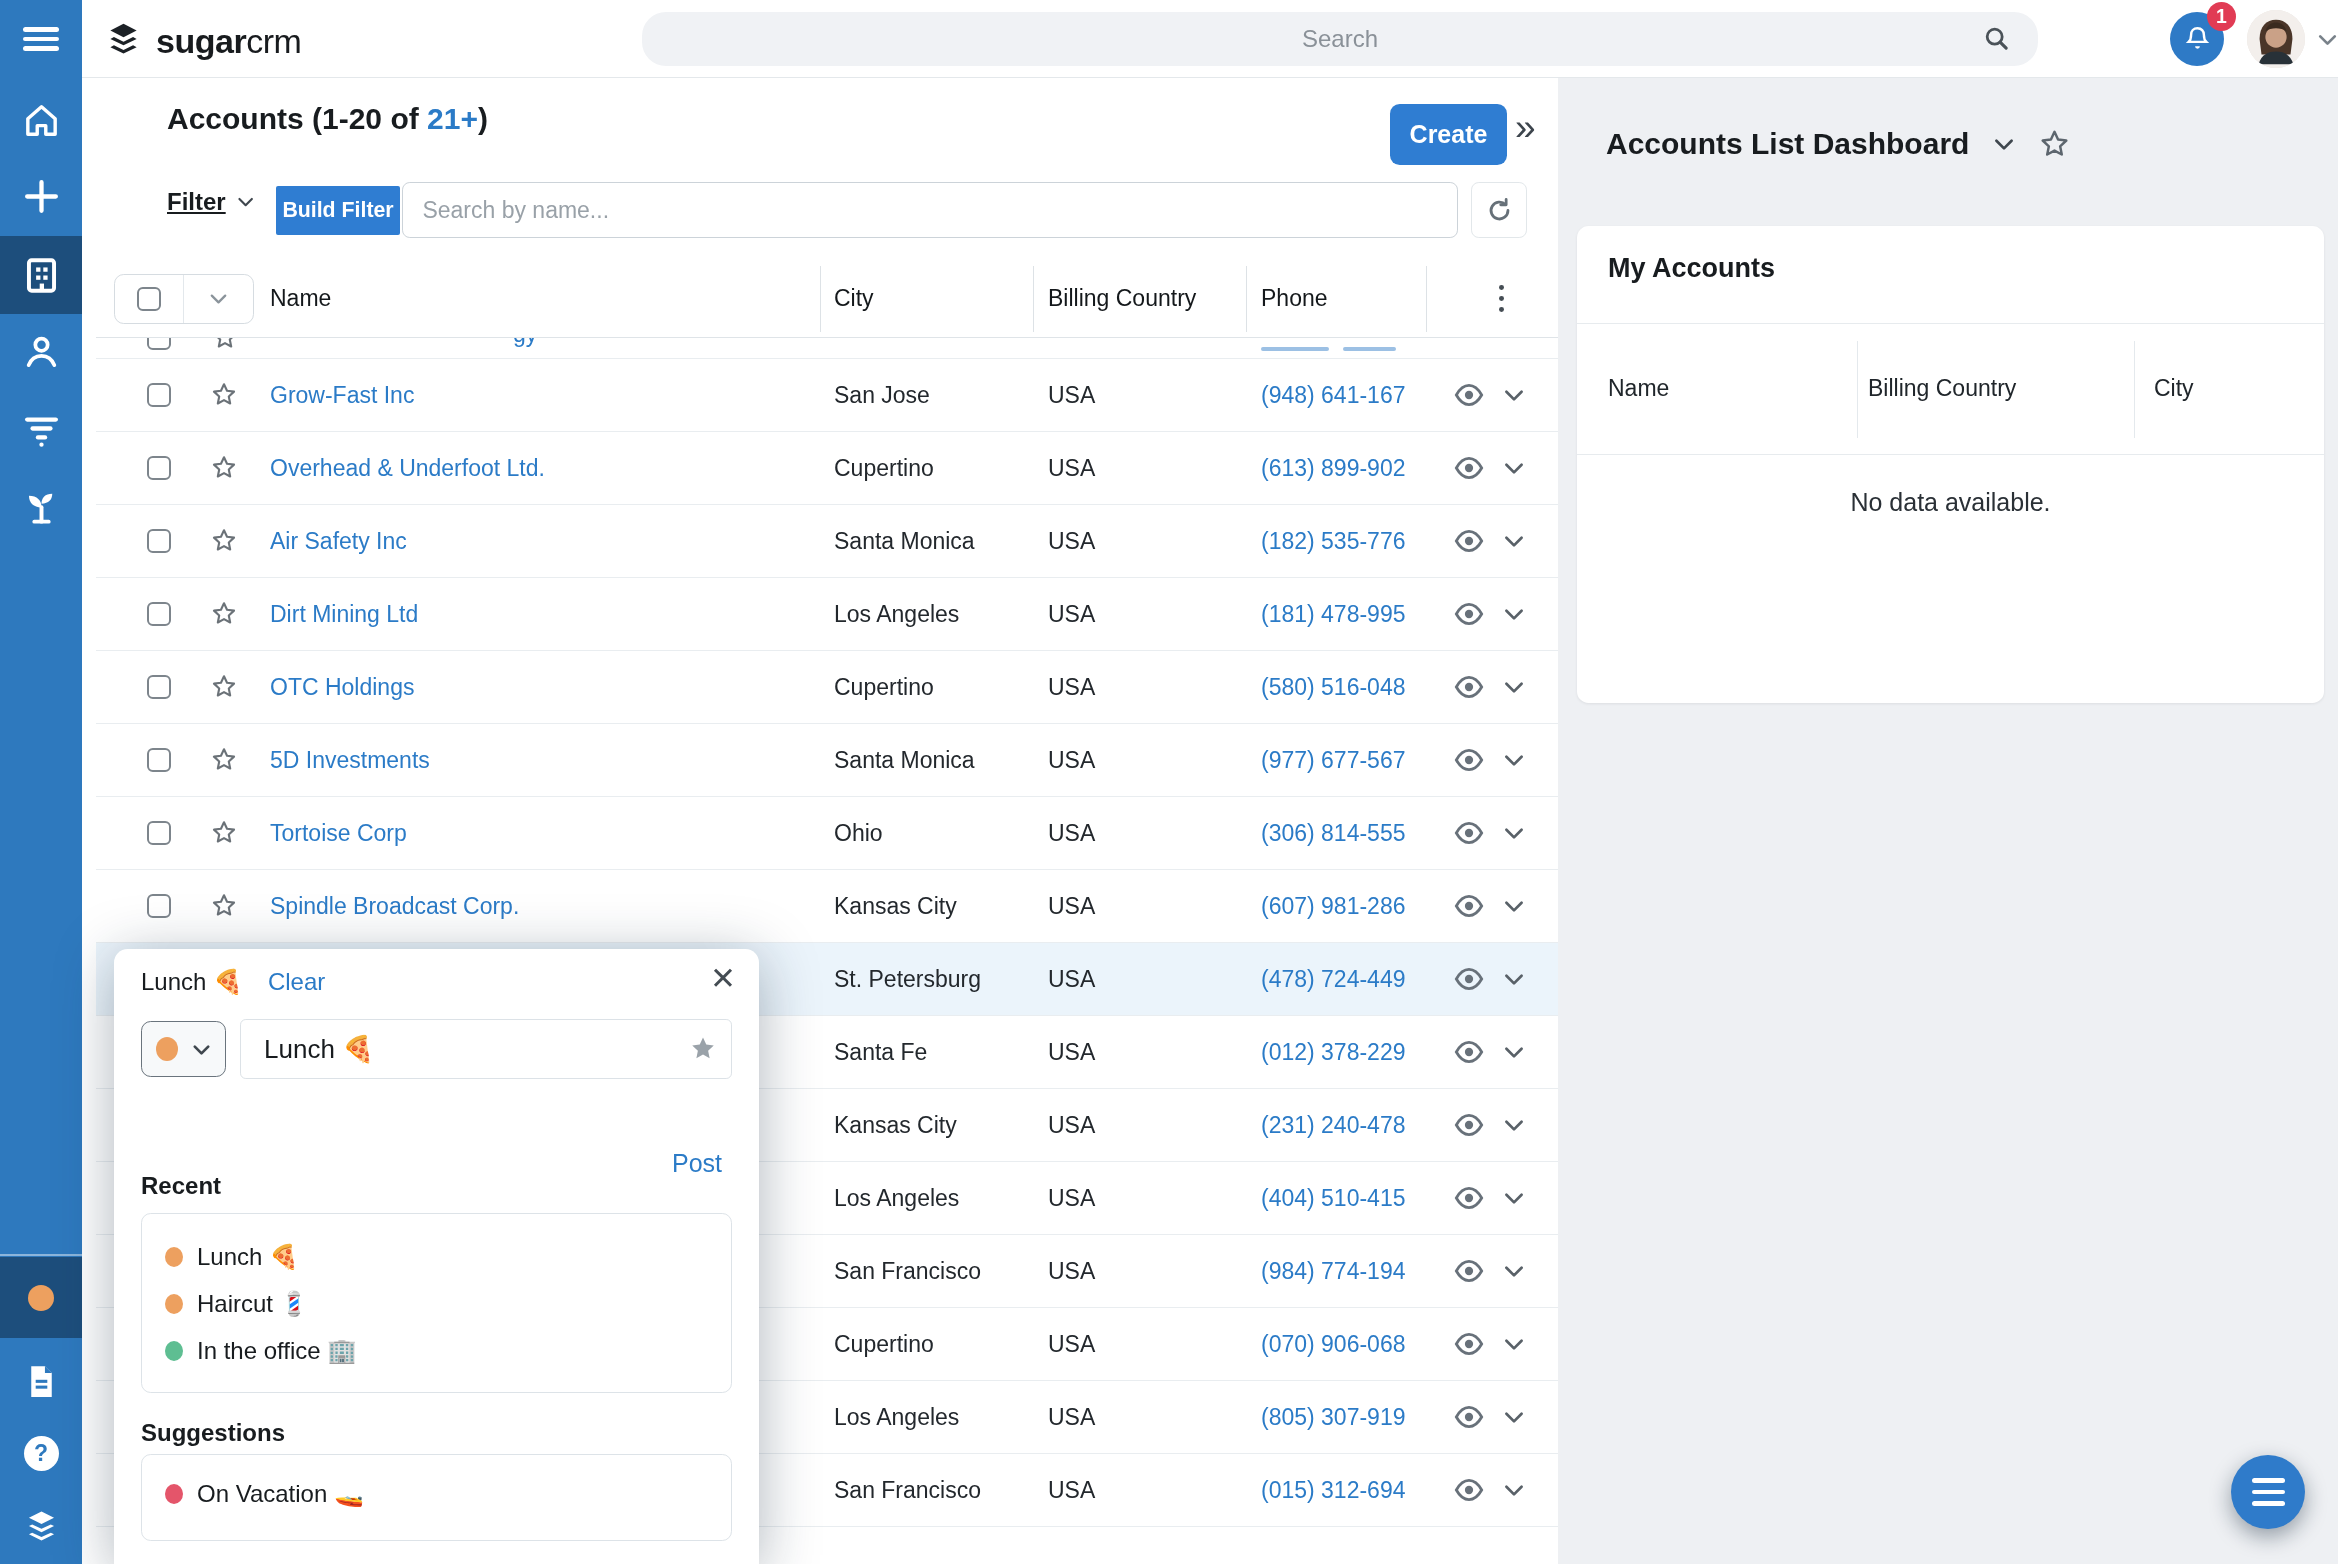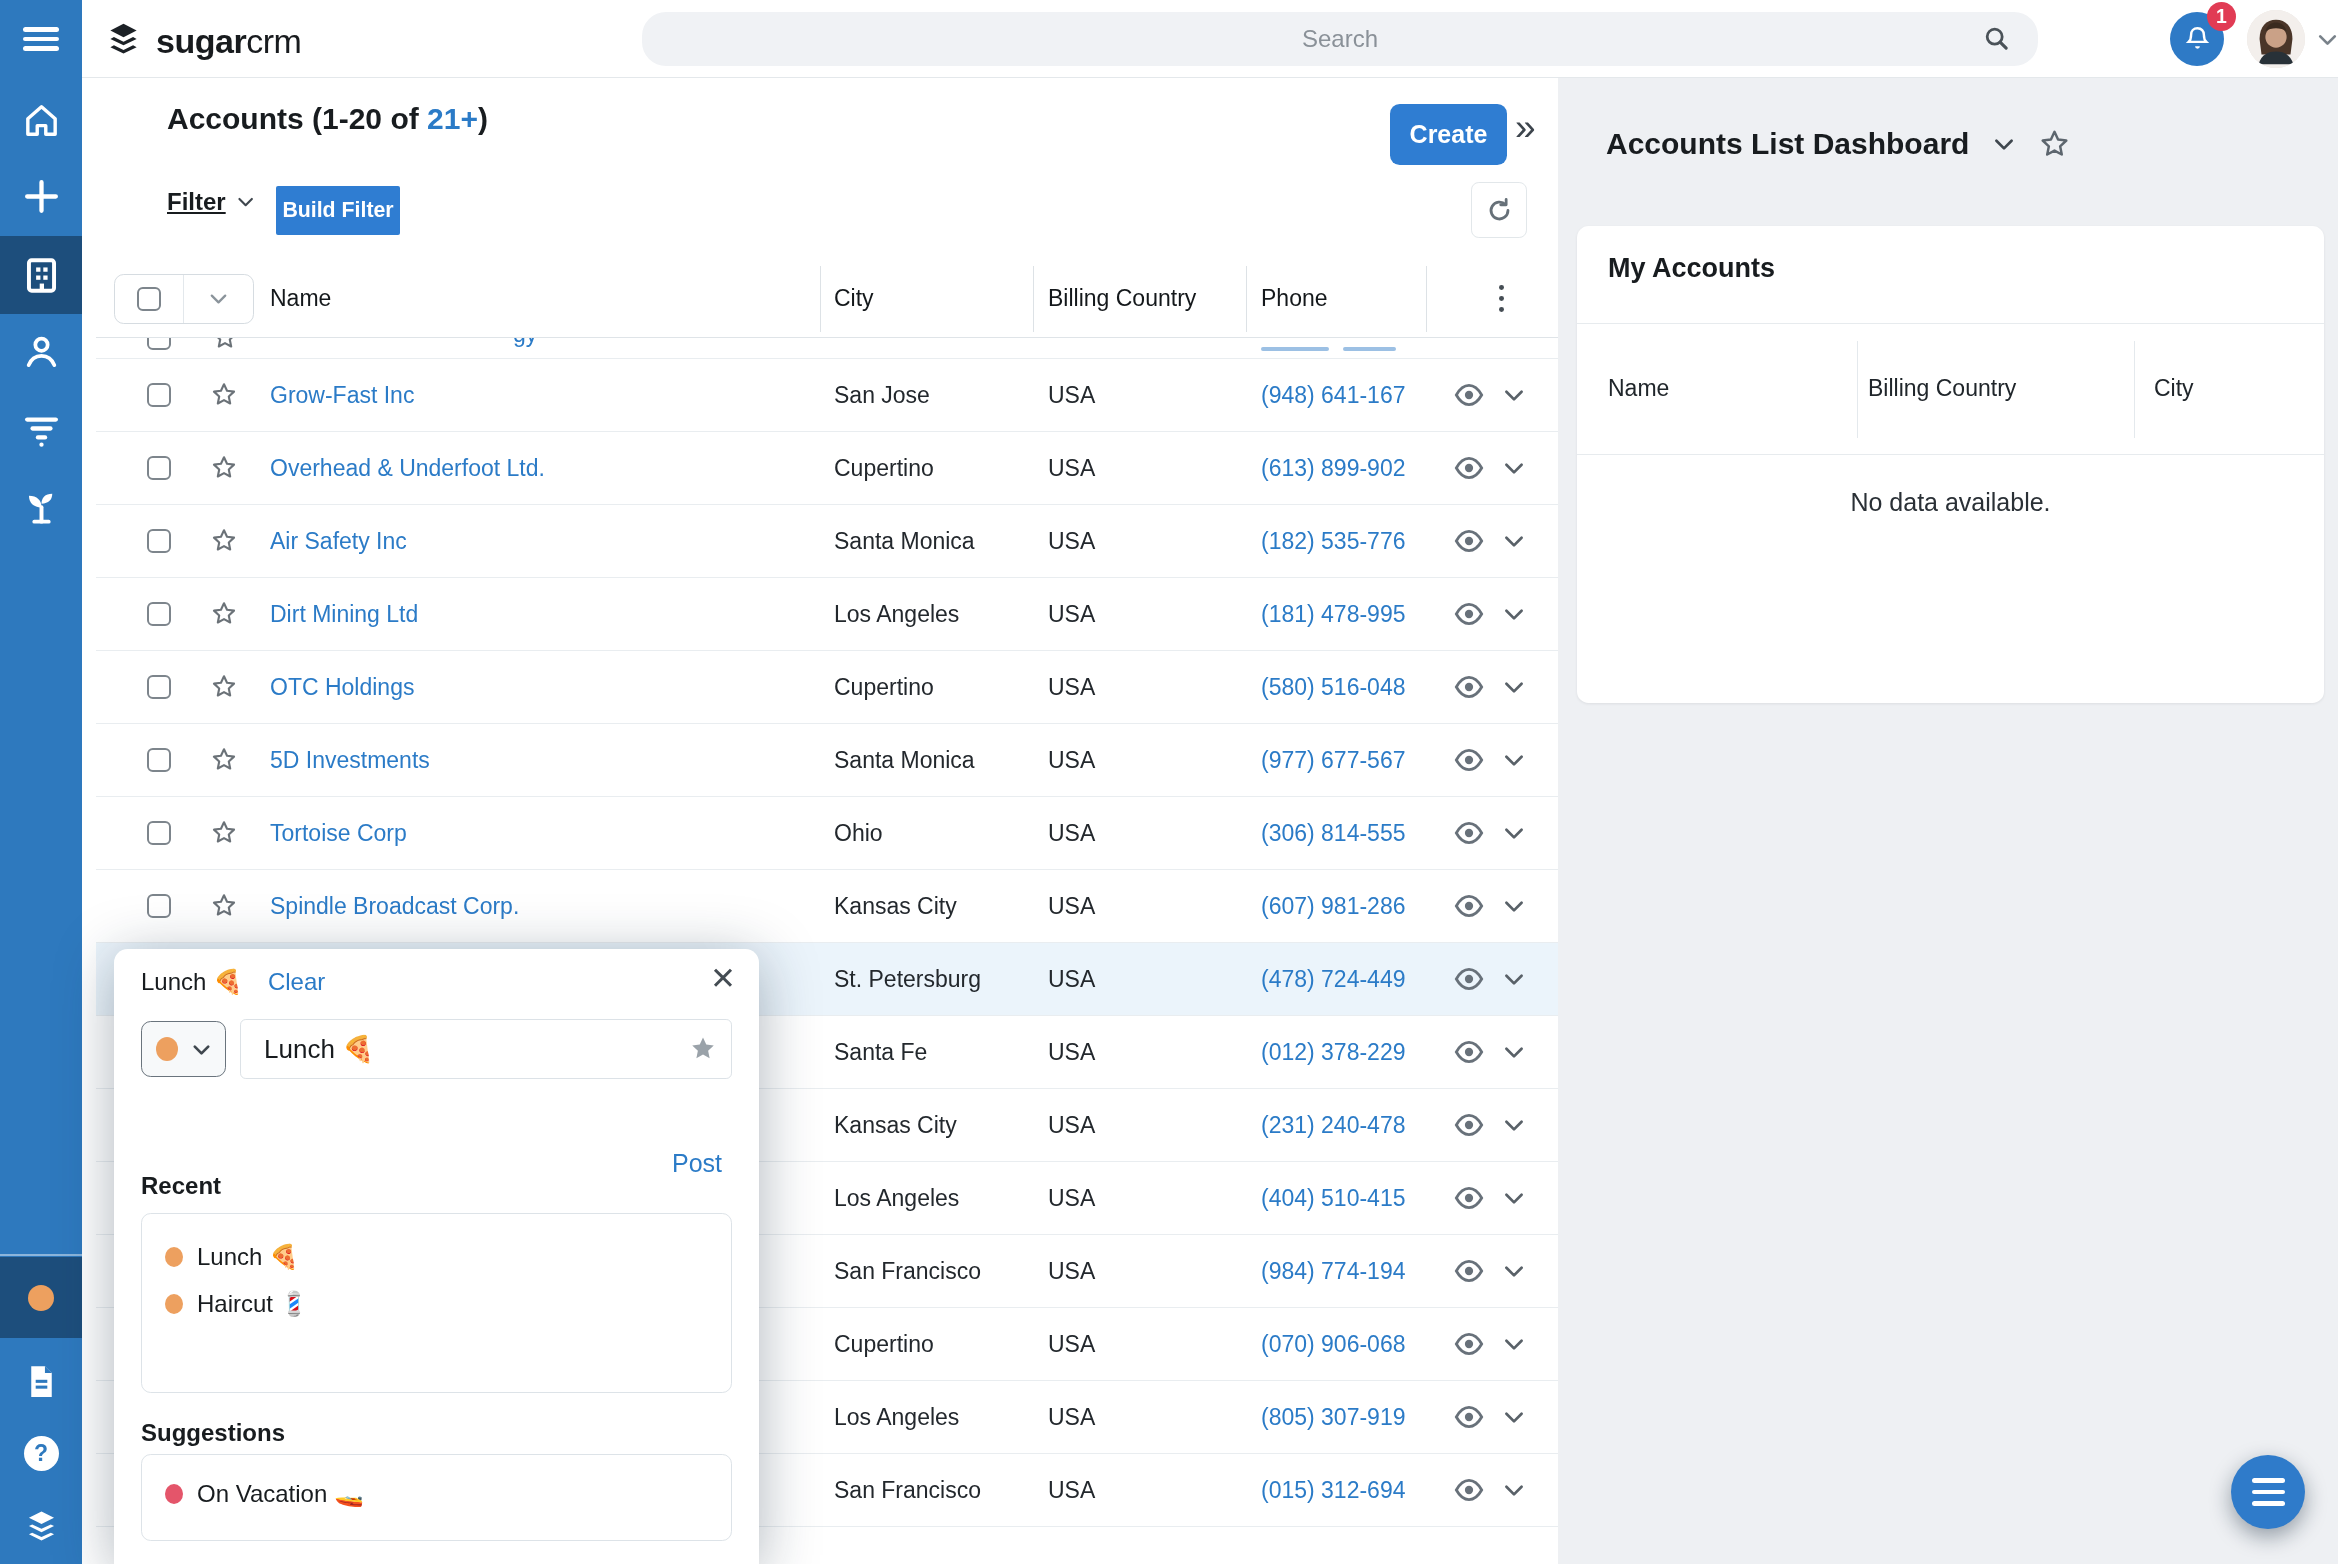--- a/index.html
+++ b/index.html
@@ -259,20 +259,21 @@
   <button class="create-btn">Create</button>
   <div class="dbl-chev">»</div>
 
   <div class="filter-label">
     <span>Filter</span>
     <svg width="21.3" height="21.3" viewBox="0 0 24 24">
         <path d="M5 9l7 7 7-7" fill="none" stroke="#3f474e" stroke-width="2.4" stroke-linecap="round" stroke-linejoin="round"></path>
       </svg>
   </div>
   <button class="build-filter-btn">Build Filter</button>
+  <input class="name-search" placeholder="Search by name..." style="">
   <div class="refresh-btn">
     <svg width="29" height="29" viewBox="0 0 24 24">
         <path d="M19 12a7 7 0 11-2-4.9" fill="none" stroke="#667078" stroke-width="2.3" stroke-linecap="round"></path>
         <path d="M17.5 2.8v4.5H13" fill="none" stroke="#667078" stroke-width="2.3" stroke-linecap="round" stroke-linejoin="round"></path>
       </svg>
   </div>
 
   <div class="thead">
     <div class="sel-group">
       <span class="half">
@@ -669,20 +670,24 @@
   <div class="pop-sec" style="top:223px">Recent</div>
   <div class="pop-box box-recent">
       <div class="pop-item">
         <span class="dot" style="background:#eda05f"></span>
         <span>Lunch 🍕</span>
       </div>
       <div class="pop-item">
         <span class="dot" style="background:#eda05f"></span>
         <span>Haircut 💈</span>
       </div>
+      <div class="pop-item">
+        <span class="dot" style="background:#5ebe92"></span>
+        <span>In the office 🏢</span>
+      </div>
     </div>
 
   <div class="pop-sec" style="top:470px">Suggestions</div>
   <div class="pop-box box-sugg">
       <div class="pop-item">
         <span class="dot" style="background:#e4556a"></span>
         <span>On Vacation 🚤</span>
       </div>
     </div>
 </div>

